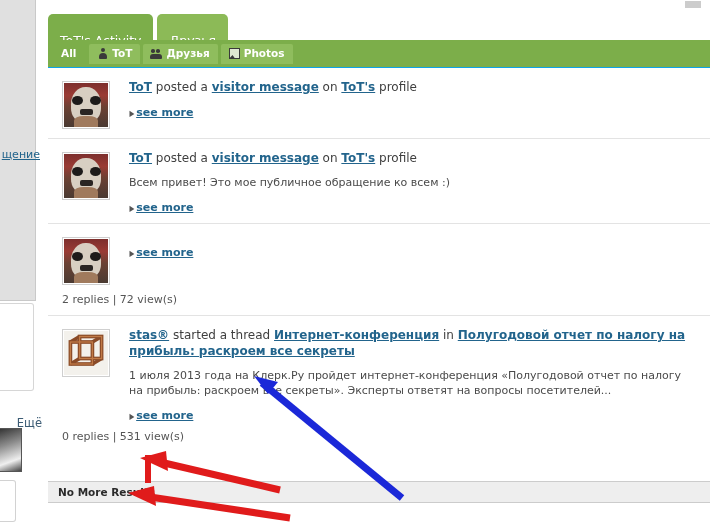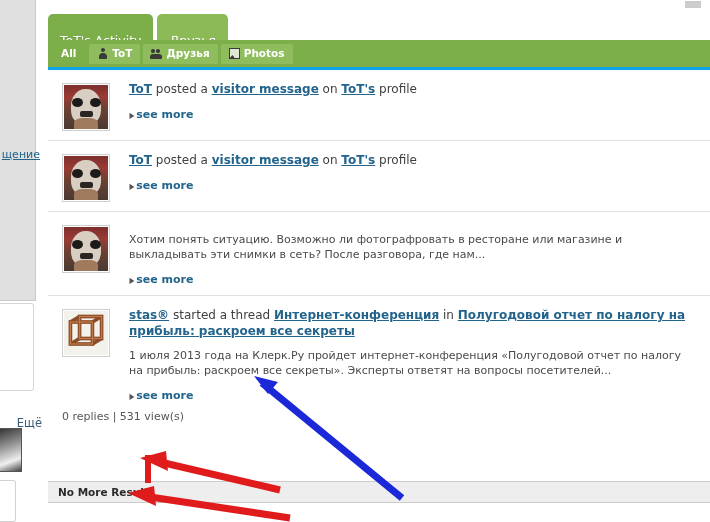--- a/index.html
+++ b/index.html
@@ -131,21 +131,21 @@
   .ico-photo::before {
     content:''; position:absolute; left:0px; bottom:0px; width:8px; height:4px;
     background:#3a3a3a;
     clip-path: polygon(0 100%, 35% 25%, 62% 100%);
   }
 
   
   #content {
     position: absolute; left: 48px; top: 67px; right: 0; bottom: 0;
     background: #ffffff;
-    border-top: 3px solid #0ea5e9;
+    border-top: 1px solid #0ea5e9;
   }
 
   .act {
     position: relative;
     border-bottom: 1px solid #e3e3e3;
     padding: 11px 8px 9px 8px;
   }
   .act:last-of-type { border-bottom: none; }
   .act-row { display: flex; align-items: flex-start; }
 
@@ -199,21 +199,21 @@
   .act-snippet {
     margin-top: 9px;
     font-size: 11px; color: #4a4a4a; line-height: 15px;
     white-space: nowrap; overflow: visible;
   }
   .act-snippet.wrap { white-space: normal; }
   .see-more {
     margin-top: 11px; font-size: 11px;
   }
   .see-more a {
-    color: #22648c; font-weight: bold; cursor: pointer;
+    color: #22648c; text-decoration: underline; font-weight: bold; cursor: pointer;
   }
   .see-more .caret {
     color: #555; font-size: 8px; margin-right: 1px; display:inline-block;
     transform: scaleX(.8);
   }
   .act-meta {
     margin-top: 8px; margin-left: 6px;
     font-size: 11px; color: #555;
   }
 
@@ -302,44 +302,45 @@
           <span class="eyeL"></span>
             <span class="eyeR"></span>
           <span class="mouth"></span>
             <span class="chin"></span>
         </div>
       </div>
       <div class="act-body">
         <div class="act-title">
           <a>ToT</a><span> posted a </span><a>visitor message</a><span> on </span><a>ToT's</a><span> profile</span>
         </div>
+        <div class="act-snippet">Всем привет! Это мое публичное обращение ко всем :)</div>
         <div class="see-more">
           <span class="caret">▶</span><a>see more</a>
         </div>
       </div>
     </div>
   </div>
 
   <div class="act">
     <div class="act-row">
       <div class="avatar">
         <div class="avatar-inner face">
           <span class="eyeL"></span>
             <span class="eyeR"></span>
           <span class="mouth"></span>
             <span class="chin"></span>
         </div>
       </div>
       <div class="act-body">
-        <div class="act-snippet wrap">Хотим понять ситуацию. Возможно ли фотографровать в ресторане или магазине и выкладывать эти снимки в сеть? После разговора, где нам...</div>
         <div class="see-more">
           <span class="caret">▶</span><a>see more</a>
         </div>
       </div>
     </div>
+    <div class="act-meta">2 replies | 72 view(s)</div>
   </div>
 
   <div class="act">
     <div class="act-row">
       <div class="avatar">
         <div class="avatar-inner cube">
           <svg viewBox="0 0 48 48">
             <g fill="none" stroke="#8a4b28" stroke-width="4">
               <rect x="7" y="12" width="24" height="24"></rect>
               <rect x="17" y="6" width="24" height="24"></rect>

